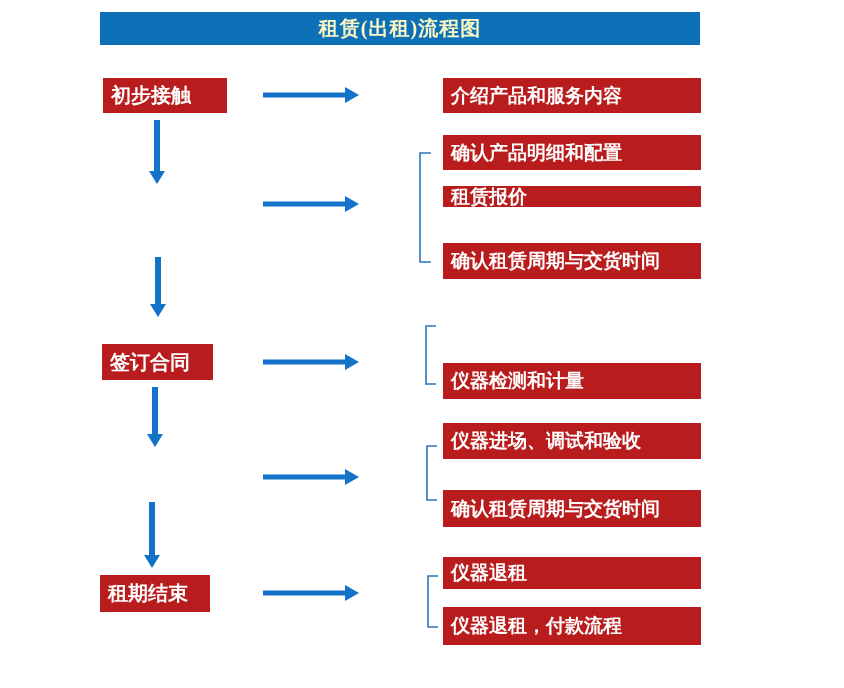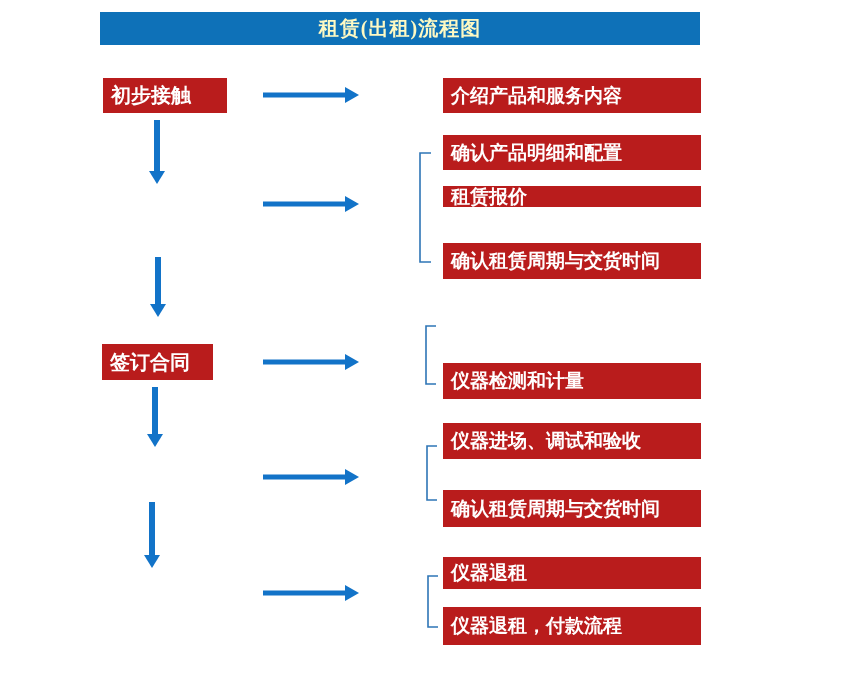--- a/index.html
+++ b/index.html
@@ -69,20 +69,21 @@
 <body>
 
 <div class="canvas">
 
   <div class="banner">
     <span>租赁(出租)流程图</span>
   </div>
 
   <div class="box lbox" style="left:103px;top:78px;width:124px;height:35px">初步接触</div>
   <div class="box lbox" style="left:102px;top:344px;width:111px;height:36px">签订合同</div>
+  <div class="box lbox" style="left:100px;top:575px;width:110px;height:37px">租期结束</div>
 
   <div class="box rbox" style="left:443px;top:78px;width:258px;height:35px">介绍产品和服务内容</div>
 
   <div class="box rbox" style="left:443px;top:135px;width:258px;height:35px">确认产品明细和配置</div>
   <div class="box rbox" style="left:443px;top:186px;width:258px;height:21px">租赁报价</div>
   <div class="box rbox" style="left:443px;top:243px;width:258px;height:36px">确认租赁周期与交货时间</div>
 
   <div class="box rbox" style="left:443px;top:363px;width:258px;height:36px">仪器检测和计量</div>
 
   <div class="box rbox" style="left:443px;top:423px;width:258px;height:36px">仪器进场、调试和验收</div>

